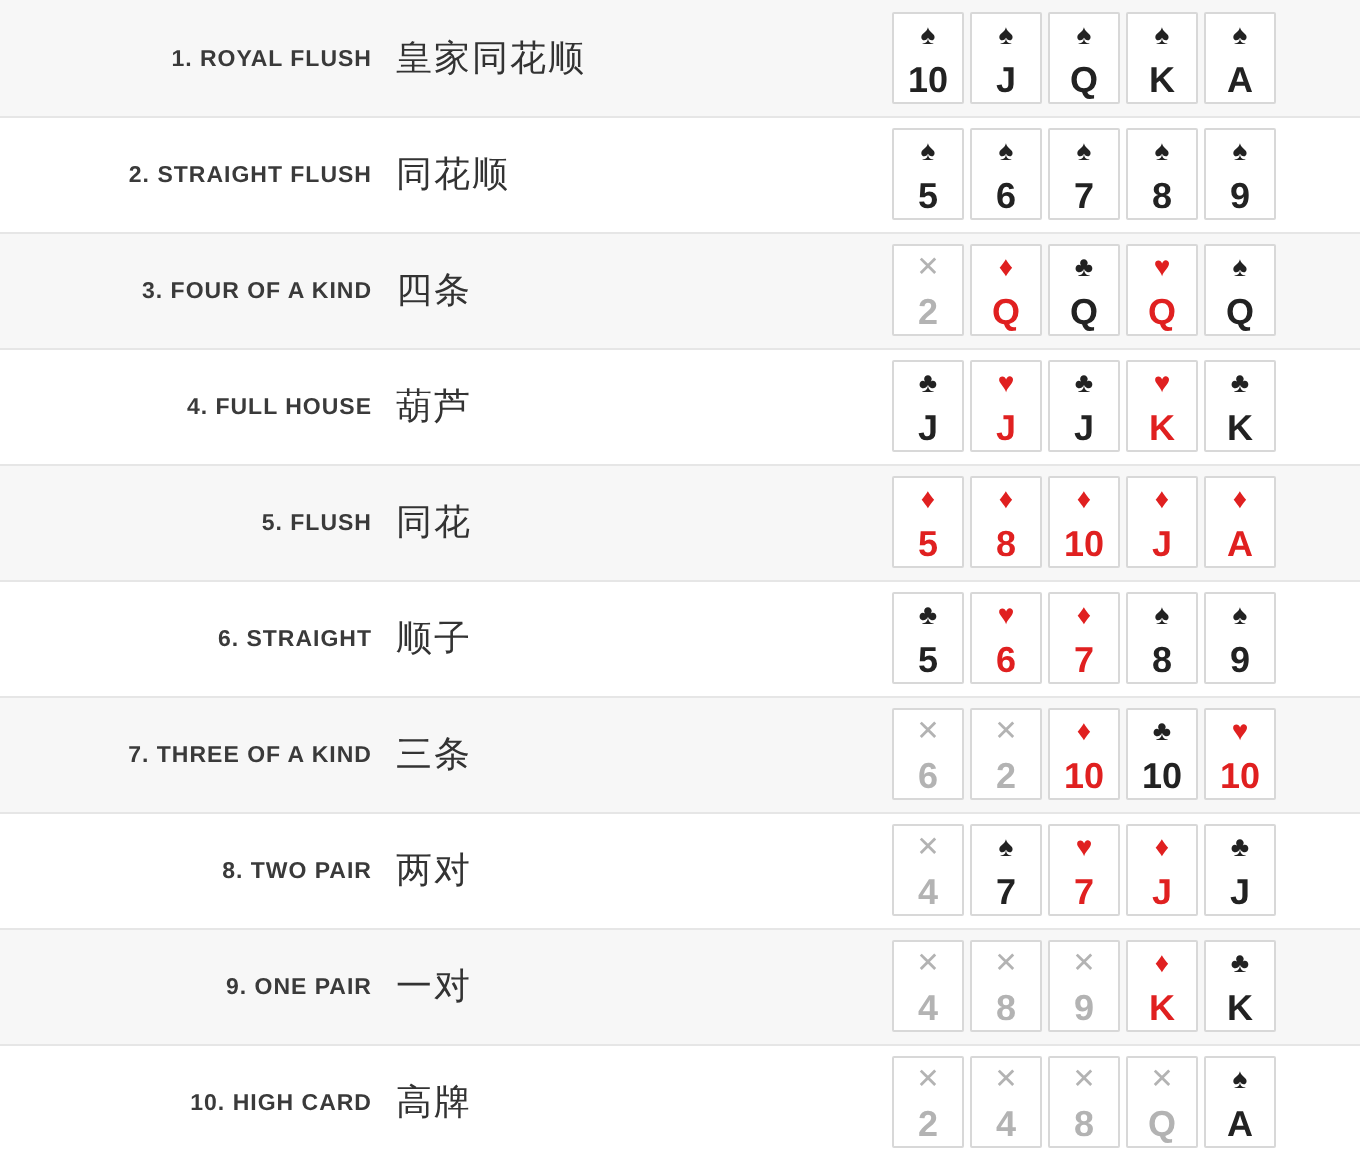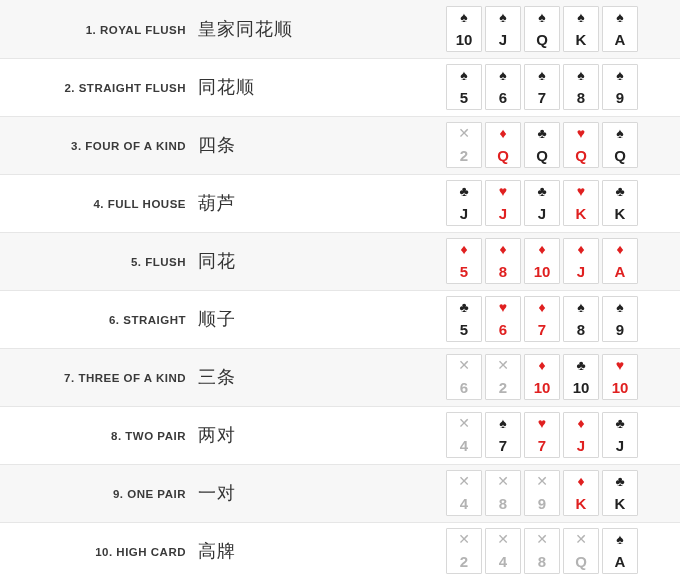--- a/index.html
+++ b/index.html
@@ -86,21 +86,21 @@
     text-align: center;
     font-size: 14px;
     line-height: 14px;
   }
   .card .rank {
     position: absolute;
     bottom: 3px;
     left: 0;
     right: 0;
     text-align: center;
-    font-size: 15px;
+    font-size: 18px;
     font-weight: bold;
     line-height: 16px;
   }
   .black { color: #222222; }
   .red   { color: #e02020; }
   .grey  { color: #b3b3b3; }
 </style>
 </head>
 <body>
 

